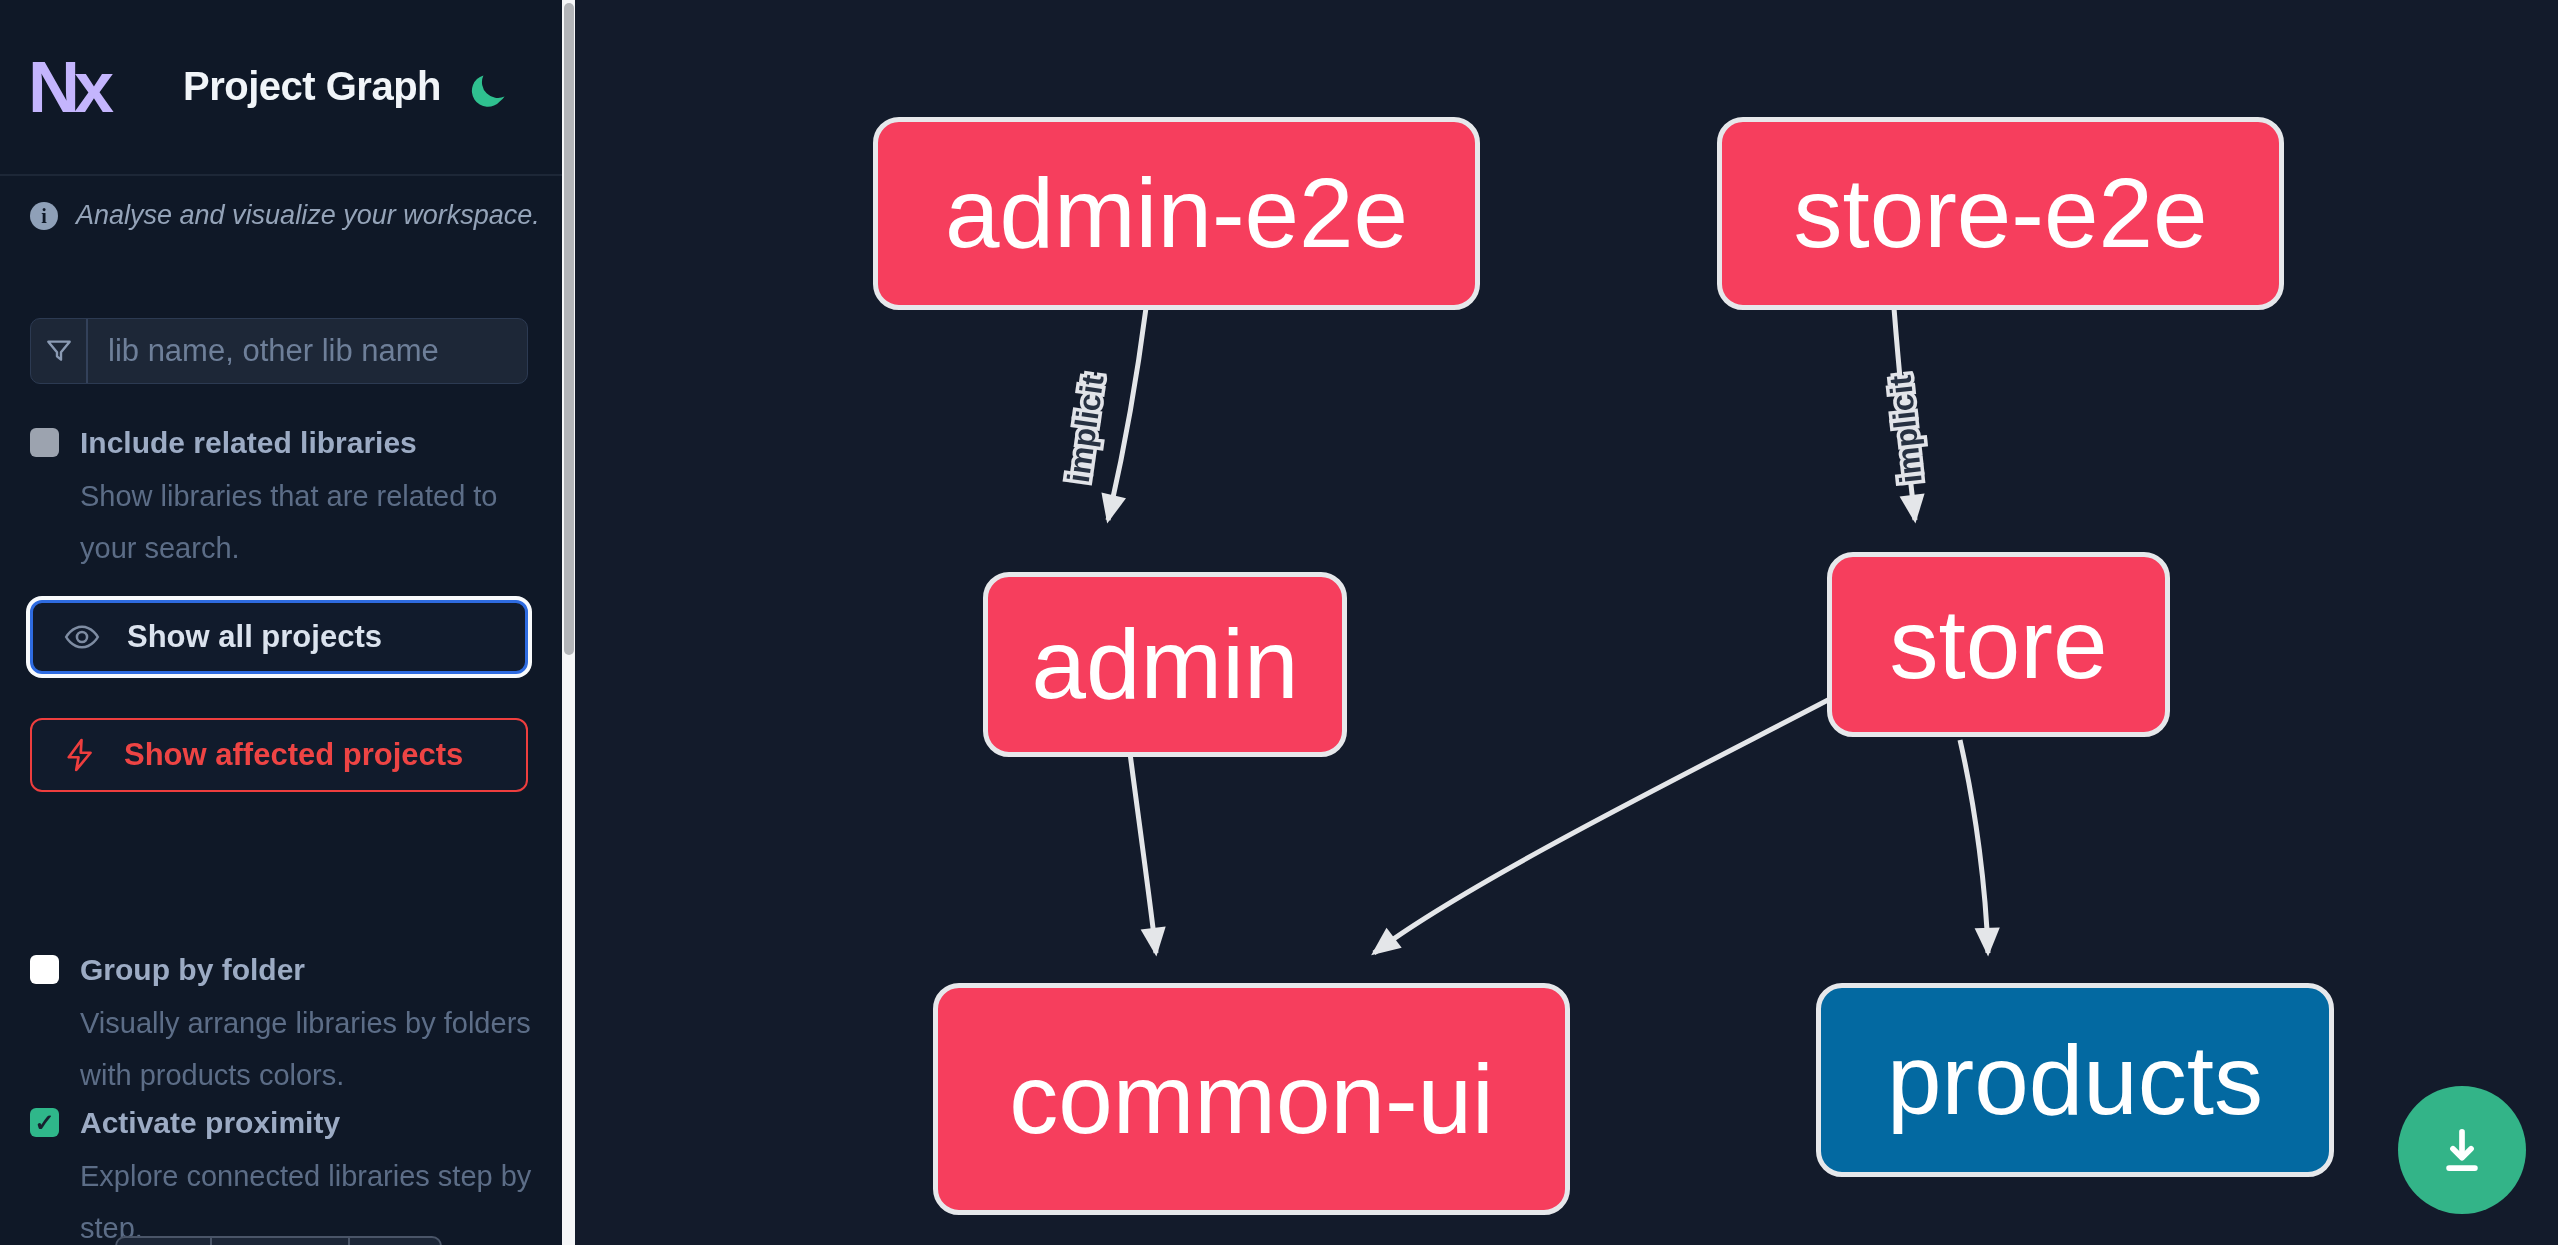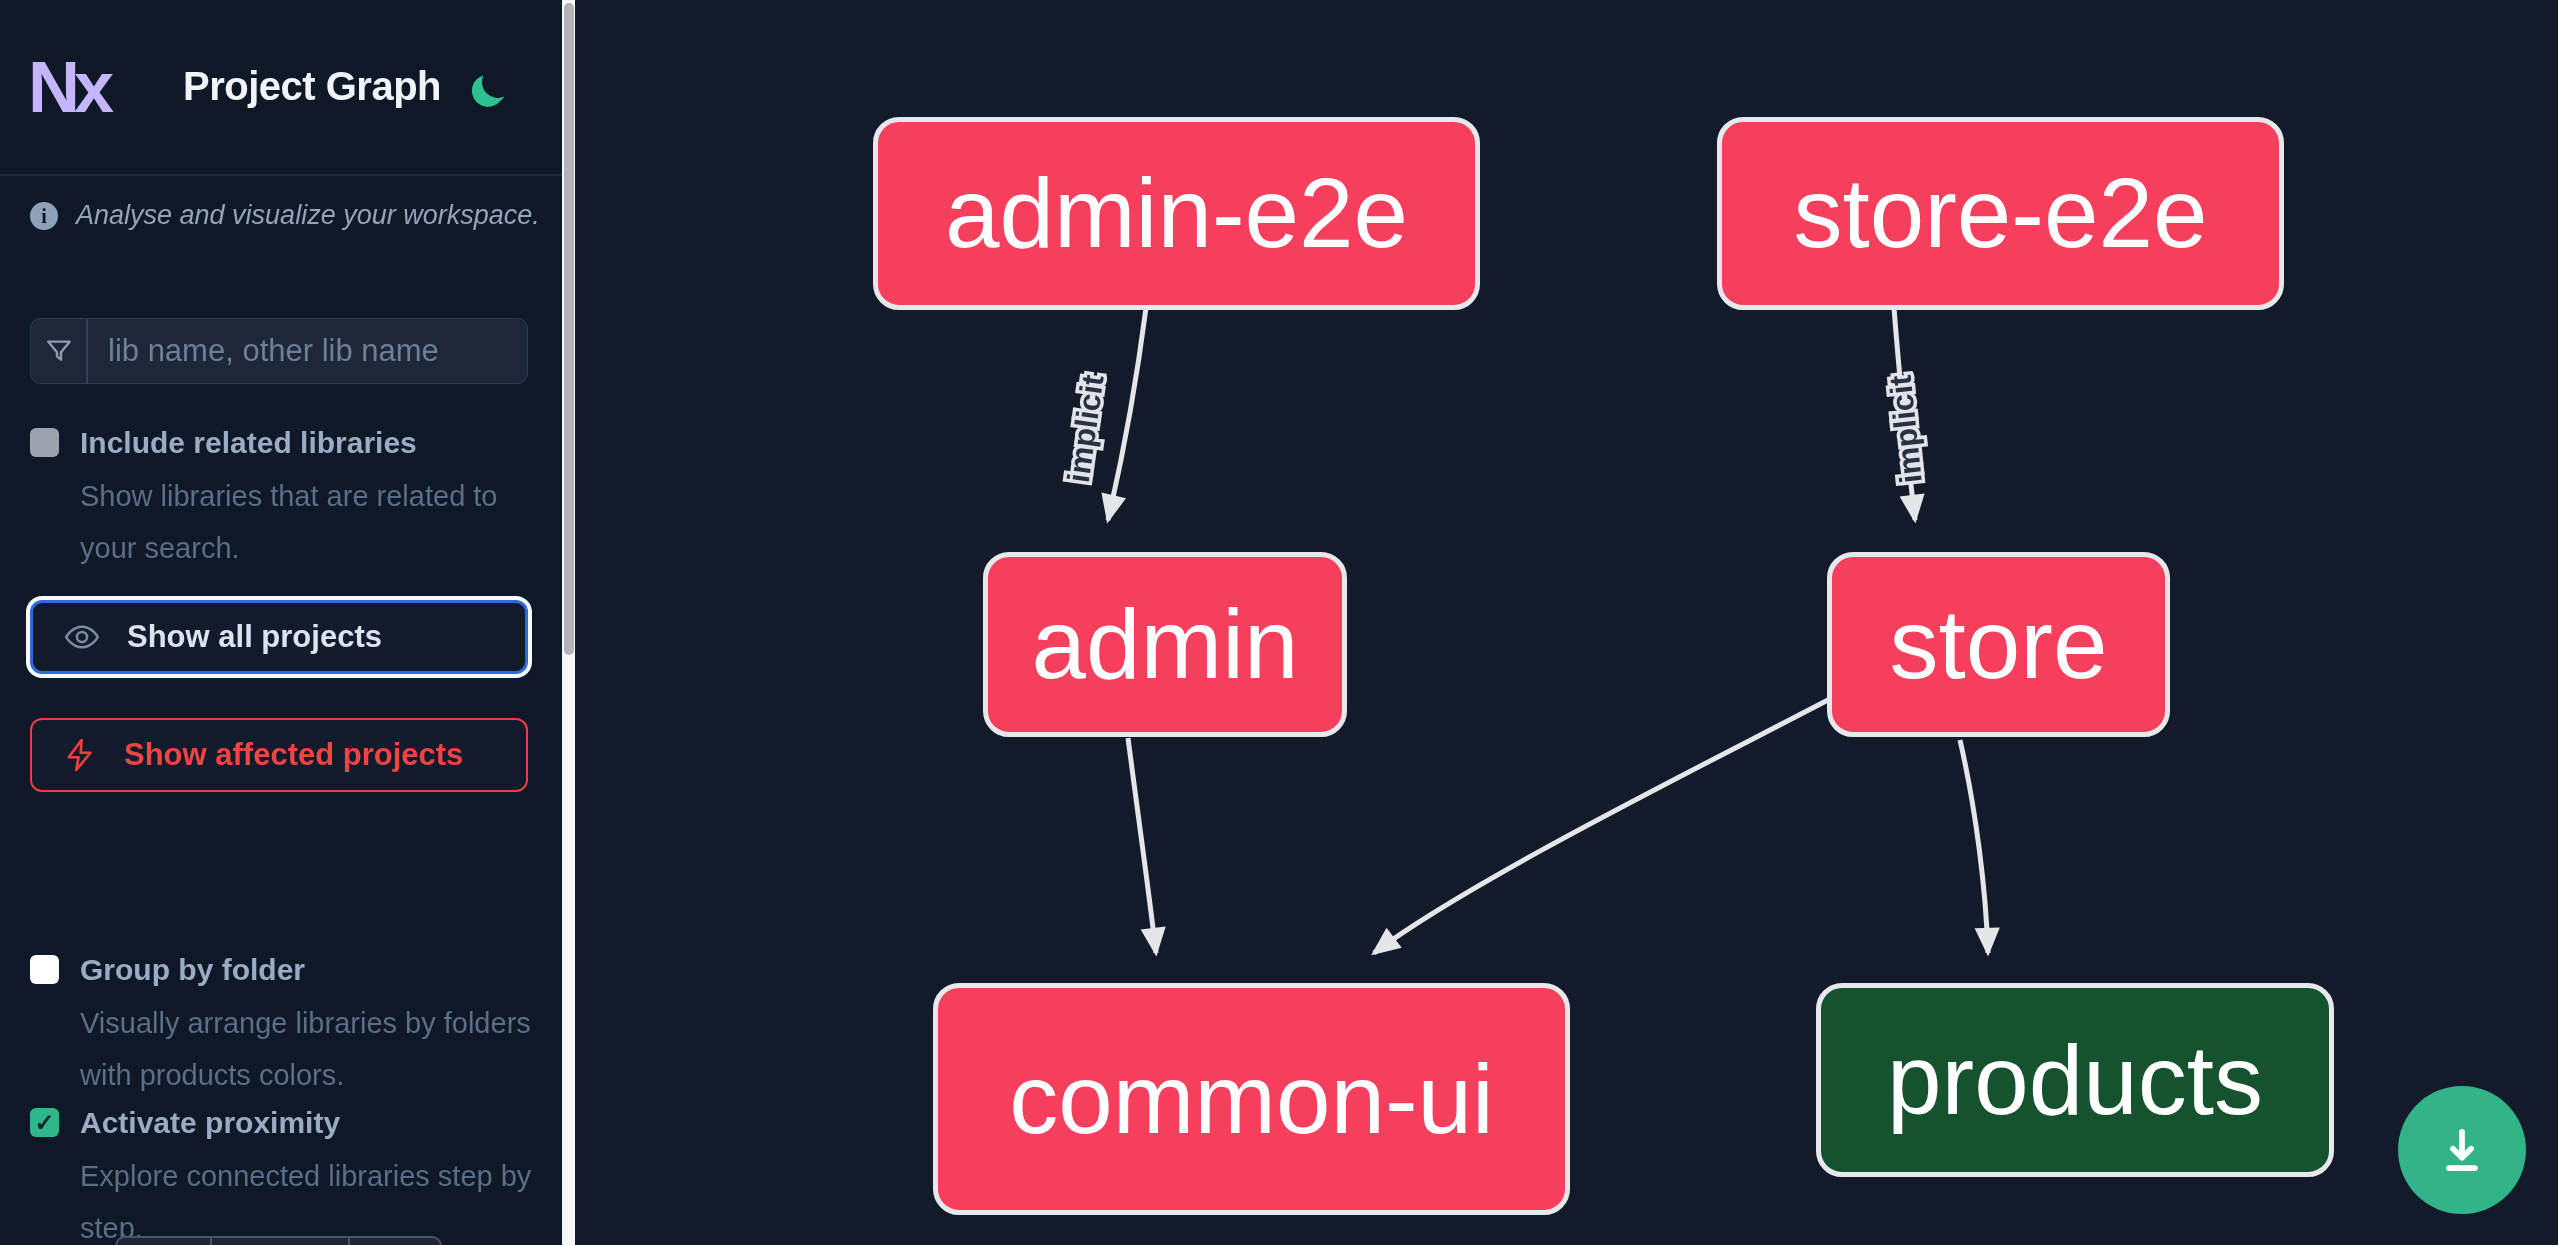--- a/index.html
+++ b/index.html
@@ -67,24 +67,24 @@
                      background:#b2b4b8; border-radius:6px; }
 
   
   .canvas { position:absolute; left:575px; top:0; right:0; height:1245px; background:#131b2b; }
   svg.edges { position:absolute; left:0; top:0; z-index:1; }
   .node { position:absolute; border:5px solid #e6e8eb; border-radius:26px;
           display:flex; align-items:center; justify-content:center; z-index:3;
           color:#ffffff; font-size:98px; font-weight:400; white-space:nowrap;
           cursor:pointer; }
   .node-affected { background:#f63e5d; }
-  .node-plain    { background:#14532d; }
+  .node-plain    { background:#0369a1; }
   .n-admin-e2e { left:873px;  top:117px; width:607px; height:193px; }
   .n-store-e2e { left:1717px; top:117px; width:567px; height:193px; }
-  .n-admin     { left:983px;  top:552px; width:364px; height:185px; }
+  .n-admin     { left:983px;  top:572px; width:364px; height:185px; }
   .n-store     { left:1827px; top:552px; width:343px; height:185px; }
   .n-common-ui { left:933px;  top:983px; width:637px; height:232px; }
   .n-products  { left:1816px; top:983px; width:518px; height:194px; }
 
   .edge-label-text { font-size:31px; font-weight:700; fill:#273142; stroke:#e2e4e9;
                      stroke-width:7px; paint-order:stroke fill;
                      font-family:"Liberation Sans", sans-serif; }
 
   
   .fab { position:absolute; left:2398px; top:1086px; width:128px; height:128px;

